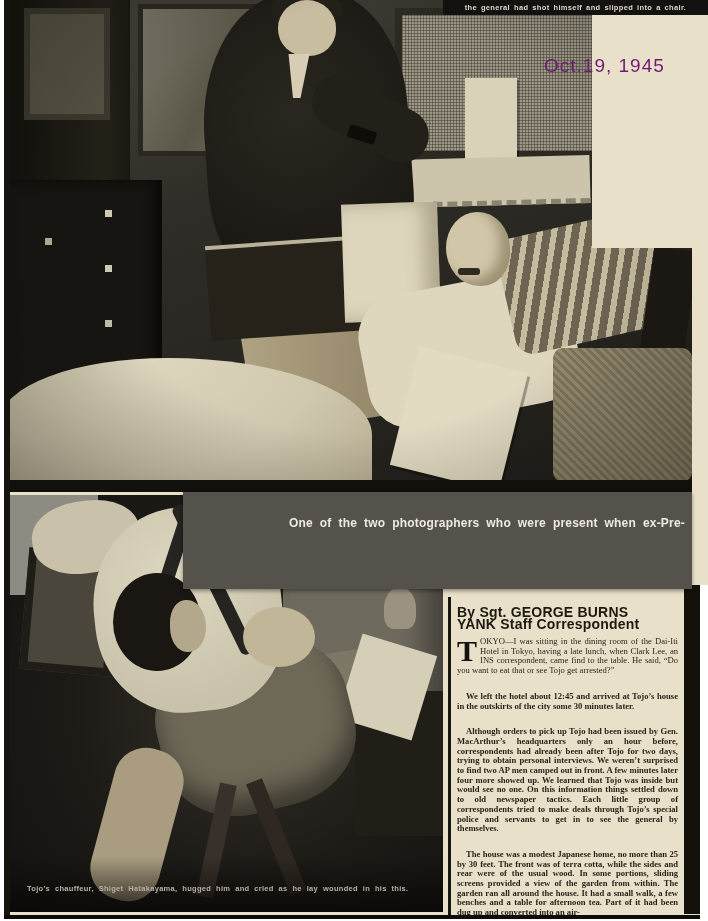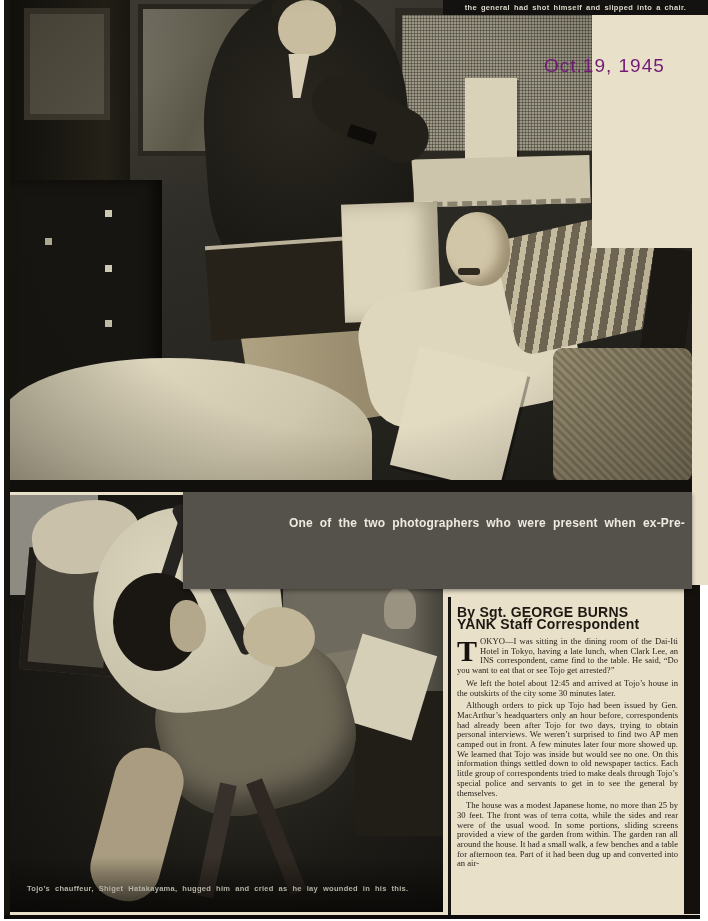--- a/index.html
+++ b/index.html
@@ -130,21 +130,21 @@
     position:absolute; left:17px; top:389px; z-index:3; white-space:nowrap;
     font-size:7.5px; color:#b5b1a4; letter-spacing:.3px; word-spacing:2.5px; font-weight:bold;
   }
 
   
   .col-rule { position:absolute; left:448px; top:597px; width:3px; height:318px; background:#17150f; }
   .article { position:absolute; left:457px; top:606px; width:221px; color:#241f17; }
   .byline { text-align:left; font-size:14px; font-weight:bold; letter-spacing:.2px; line-height:12px; color:#1d1812; }
   .article .body { margin-top:7px; font-family:"Liberation Serif", serif; font-size:8.6px; line-height:9.7px; text-align:justify; }
   .article .body p { margin:0; }
-  .article .body p + p { text-indent:9px; margin-top:3px; }
+  .article .body p + p { text-indent:9px; margin-top:16px;font-weight:bold; }
   .dropcap {
     float:left; font-family:"Liberation Serif", serif; font-weight:bold; font-size:30px; line-height:26px;
     padding:1px 3px 0 0; color:#15110c;
   }
 </style>
 </head>
 <body>
 
 <div id="page">
 

